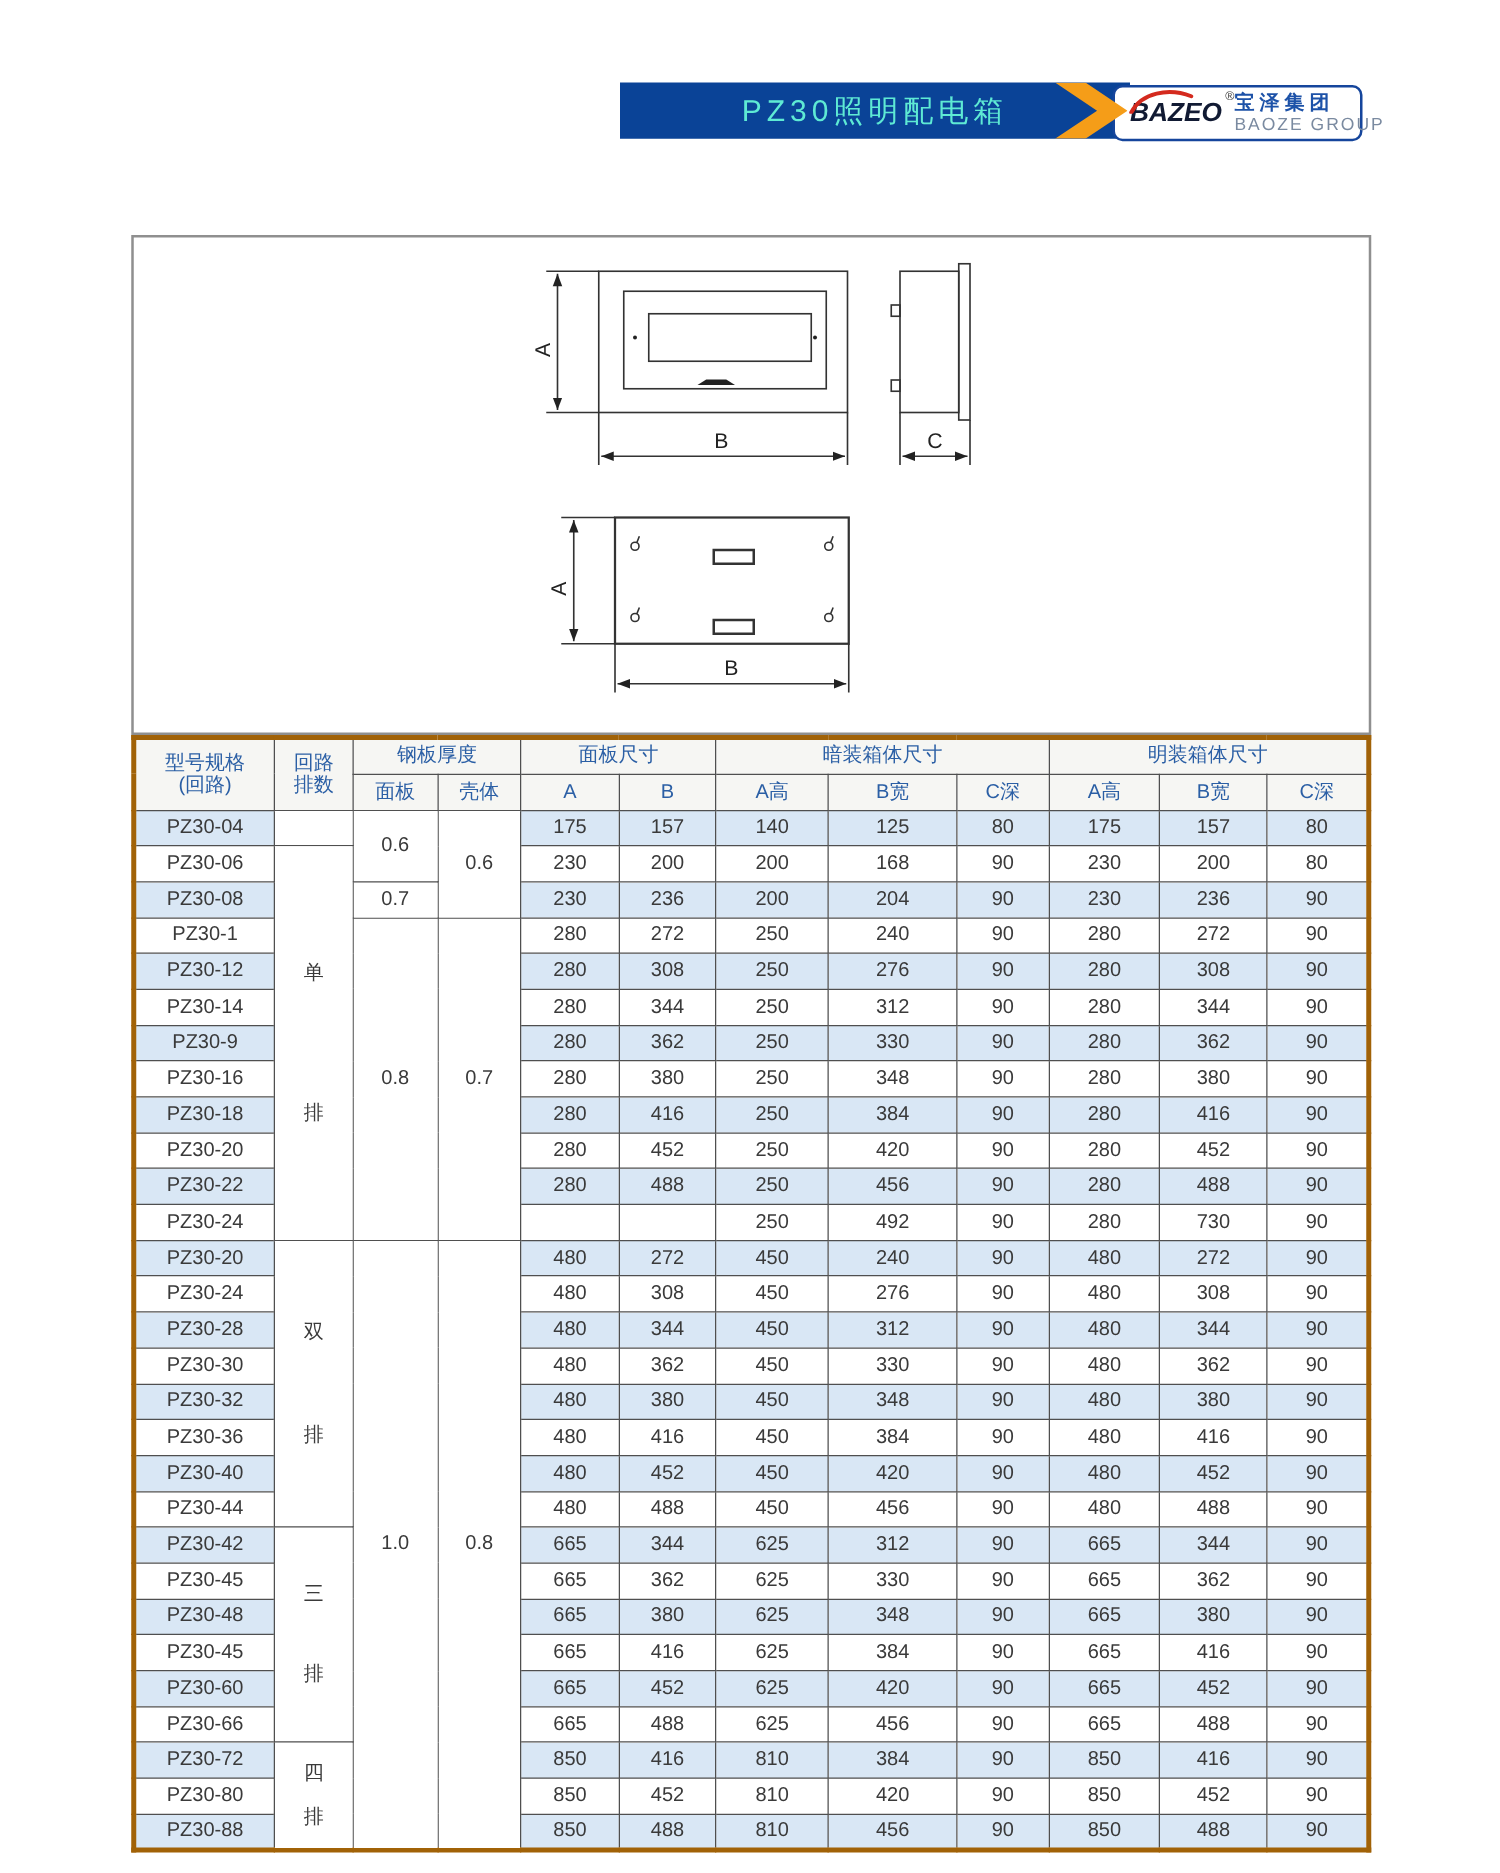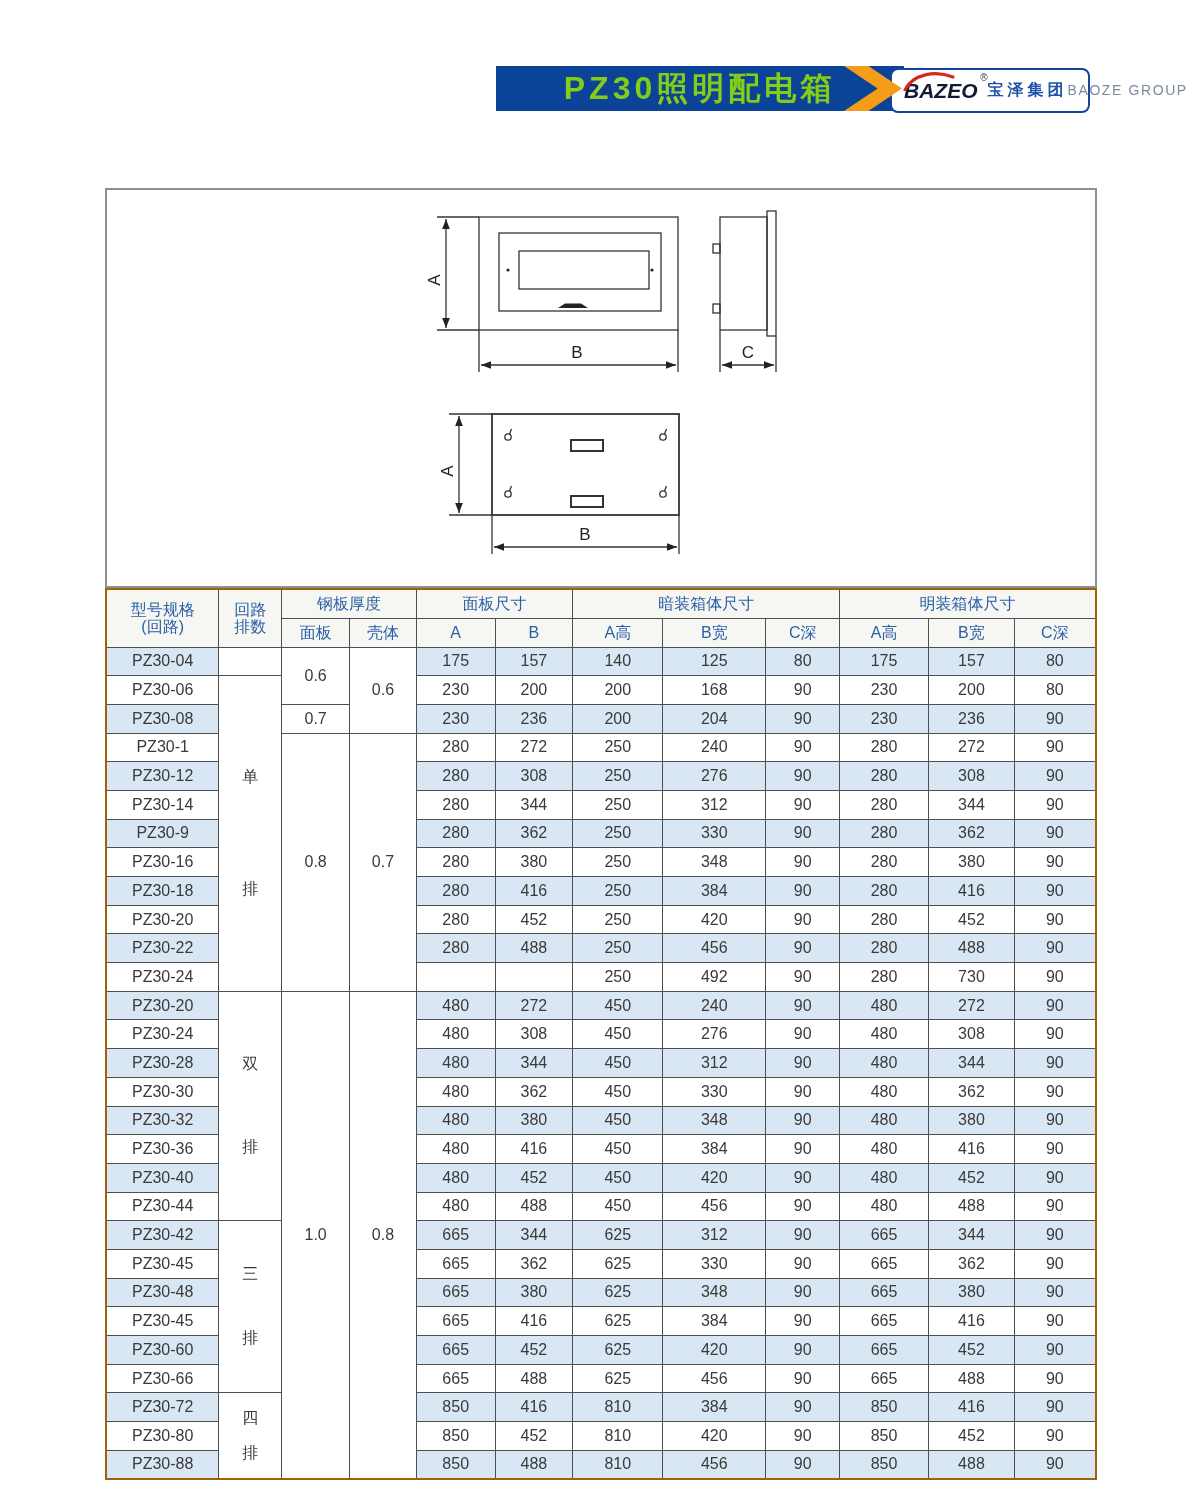--- a/index.html
+++ b/index.html
@@ -3,44 +3,44 @@
 <meta charset="utf-8">
 <style>
   html,body{margin:0;padding:0;background:#fff;}
   .page{position:relative;width:1200px;height:1498px;background:#ffffff;overflow:hidden;
         font-family:"Liberation Sans","DejaVu Sans",sans-serif;}
 
   
   .banner{position:absolute;left:496px;top:66px;width:594px;height:45px;}
   .banner-blue{position:absolute;left:0;top:0;width:408px;height:45px;background:#0a4397;
                display:flex;align-items:center;justify-content:center;z-index:1;}
-  .banner-title{color:#84cc16;font-size:32px;font-weight:bold;letter-spacing:4px;white-space:nowrap;}
+  .banner-title{color:#5eead4;font-size:24px;font-weight:normal;letter-spacing:4px;white-space:nowrap;}
   .logo-panel{position:absolute;right:0;top:2px;width:200px;height:45px;background:#ffffff;
               border:2px solid #15459c;border-radius:8px;box-sizing:border-box;z-index:2;
               display:flex;align-items:center;}
   .chevron{position:absolute;left:348px;top:0;width:58px;height:45px;background:#f59d18;z-index:3;
            clip-path:polygon(0 0,42% 0,100% 50%,42% 100%,0 100%,58% 50%);}
   .logo-mark{position:relative;margin-left:12px;height:30px;}
   .bazeo{font-style:italic;font-weight:bold;font-size:21px;color:#111a33;letter-spacing:0px;line-height:30px;}
   .reg{position:absolute;right:-10px;top:-4px;font-size:10px;color:#444;font-style:normal;}
   .swoosh{position:absolute;left:-3px;top:-5px;pointer-events:none;}
-  .logo-text{margin-left:10px;display:flex;flex-direction:row;line-height:1.05;align-items:center;}
+  .logo-text{margin-left:10px;display:flex;flex-direction:column;line-height:1.05;}
   .logo-cn{font-size:16px;font-weight:bold;color:#1d52a8;letter-spacing:4px;white-space:nowrap;}
   .logo-en{font-size:14px;color:#7a8aa0;letter-spacing:1.6px;white-space:nowrap;}
 
   
   .diagram{position:absolute;left:105px;top:188px;width:992px;height:400px;
            border:2px solid #8f8f8f;box-sizing:border-box;background:#fff;}
   .diagram svg{display:block;width:100%;height:100%;}
   .dim-label{font-family:"Liberation Sans",sans-serif;font-size:17px;fill:#222;}
 
   
   table.spec{position:absolute;left:105px;top:588px;width:992px;height:892px;
              border-collapse:collapse;table-layout:fixed;background:#fff;
-             border:2px solid #a16207;}
+             border:4px solid #a16207;}
   table.spec th,table.spec td{border:1px solid #4f4f4f;text-align:center;vertical-align:middle;
              padding:0;font-size:16px;overflow:hidden;}
   table.spec thead tr{height:29px;}
   table.spec thead th{color:#2b5fa5;font-weight:normal;background:#f6f6f3;line-height:1.1;}
   table.spec tbody tr{height:28.7px;}
   table.spec td{color:#3a3a3a;background:#ffffff;}
   table.spec td.shade{background:#d9e7f5;}
   table.spec td.merge{background:#ffffff;position:relative;}
   .loopwrap{position:absolute;left:0;top:0;right:0;bottom:0;display:flex;flex-direction:column;
             justify-content:space-evenly;align-items:center;color:#3a3a3a;}

